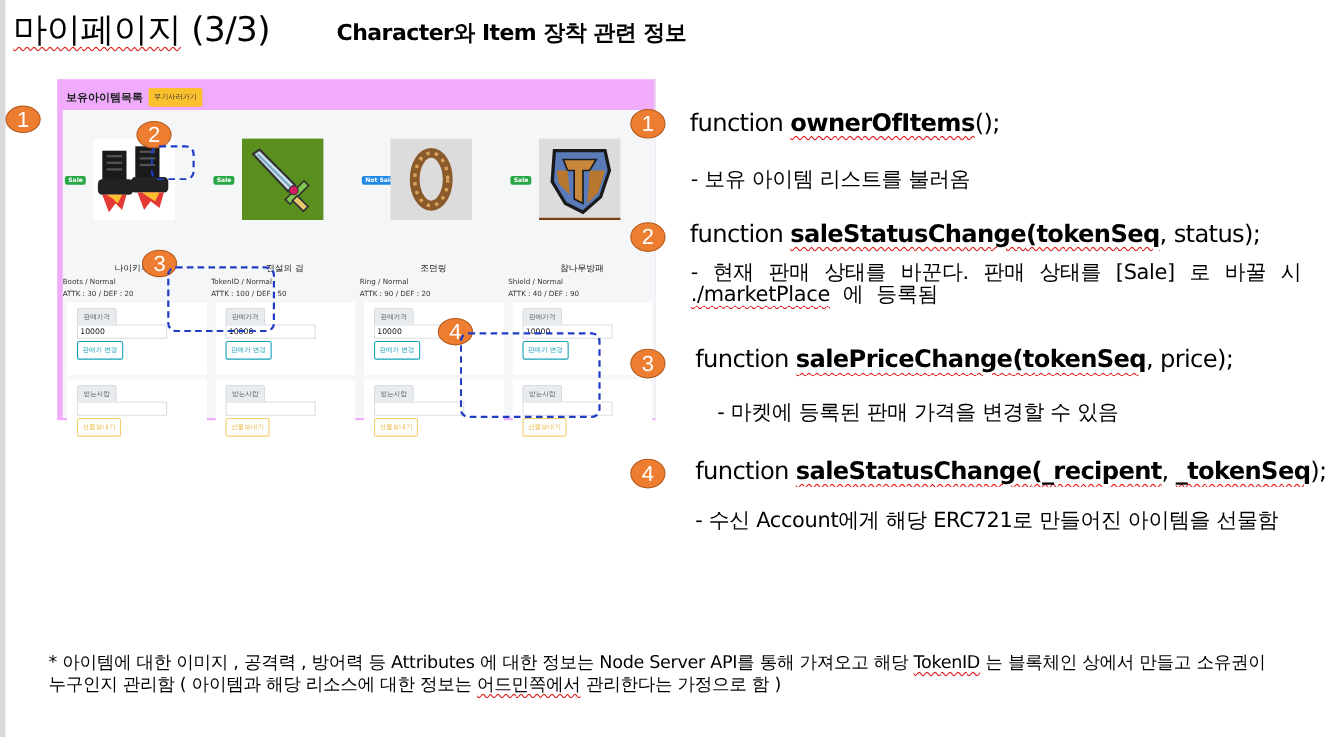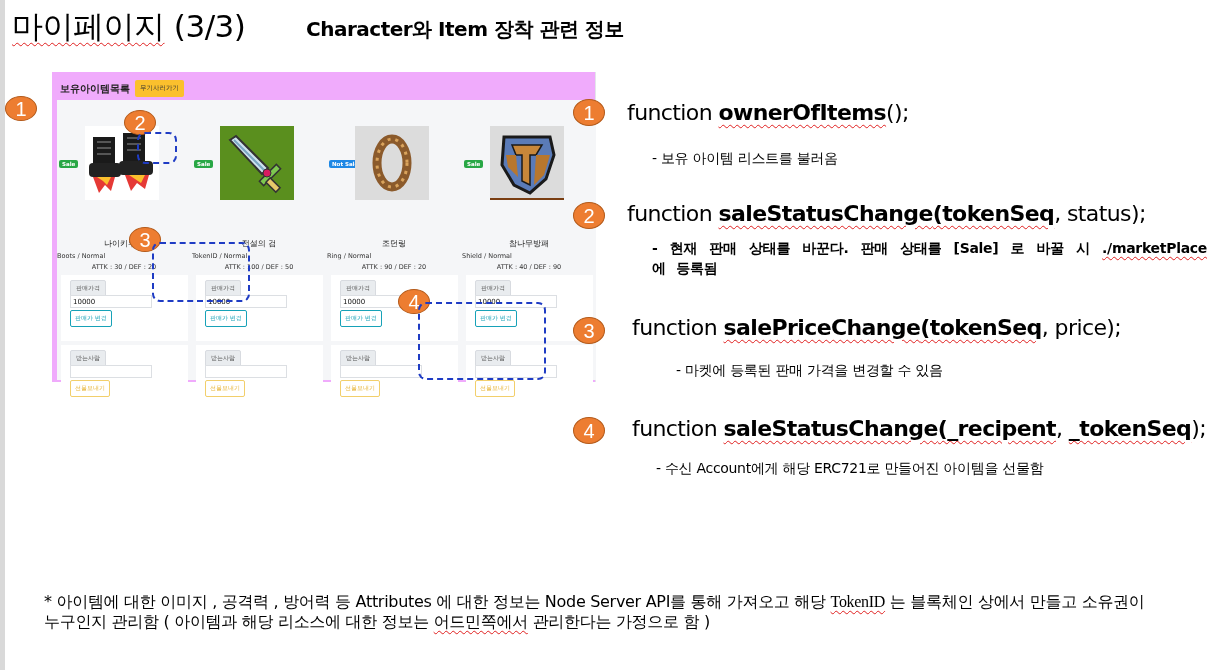--- a/index.html
+++ b/index.html
@@ -19,45 +19,45 @@
   .app-header .buy-btn { font-size: 6.5px; background: #fbc02d; color: #333; padding: 4px 5px; border-radius: 2px; border: none; }
   .app-body { position: absolute; left: 5px; top: 28px; width: 539px; height: 280px; background: #f5f6f8; }
 
   .item-col { position: absolute; top: 12px; width: 134px; height: 276px; }
   .item-img { position: absolute; top: 14px; left: 28px; width: 74px; height: 74px; display: flex; align-items: center; justify-content: center; overflow: hidden; }
   .badge { position: absolute; top: 48px; font-size: 5.5px; font-weight: bold; color: #fff; padding: 1px 3px; border-radius: 2px; }
   .badge.sale { background: #28a745; }
   .badge.notsale { background: #1e88e5; }
   .item-name { position: absolute; top: 126px; width: 100%; text-align: center; font-size: 8px; color: #222; }
   .item-type { position: absolute; top: 140px; width: 100%; font-size: 6.5px; color: #333; }
-  .item-stats { position: absolute; top: 151px; width: 100%; text-align: center; font-size: 6.5px; color: #333; }
+  .item-stats { position: absolute; top: 151px; width: 100%; font-size: 6.5px; color: #333; }
 
   .card { position: absolute; left: 4px; width: 127px; background: #ffffff; }
   .card.price { top: 163px; height: 66px; }
   .card.gift { top: 233px; height: 66px; }
   .card-label { position: absolute; left: 9px; top: 5px; font-size: 6px; color: #555; background: #e9ecef; border: 1px solid #d8dbe0; padding: 3px 5px; border-radius: 2px; }
   .card-input { position: absolute; left: 9px; top: 20px; width: 82px; height: 13px; border: 1px solid #dcdfe3; font-size: 7px; padding: 1px 2px; color: #111; background: #fff; font-family: "DejaVu Sans", sans-serif; }
   .card-btn { position: absolute; left: 9px; top: 35px; font-size: 6px; padding: 3px 4px; border-radius: 2px; background: #fff; }
   .card-btn.teal { color: #17a2b8; border: 1px solid #17a2b8; }
   .card-btn.yellow { color: #e8b63a; border: 1px solid #f2cf6b; }
 
   
   .marker { position: absolute; width: 32px; height: 25px; border-radius: 50%; background: #ed7d31; border: 1.5px solid #b35a1a; color: #fff; font-size: 20px; font-family: "Liberation Sans", sans-serif; text-align: center; line-height: 24px; }
   .dash-box { position: absolute; border: 2px dashed #1f3cc4; border-radius: 8px; }
 
   
   .fn-marker { position: absolute; width: 32px; height: 27px; border-radius: 50%; background: #ed7d31; border: 1.5px solid #b35a1a; color: #fff; font-size: 20px; font-family: "Liberation Sans", sans-serif; text-align: center; line-height: 26px; }
   .fn-title { position: absolute; font-size: 22px; white-space: nowrap; letter-spacing: -0.6px; color: #000; }
   .fn-title .sq { text-decoration: underline wavy #e02020; text-decoration-thickness: 1px; text-underline-offset: 4px; font-weight: bold; }
-  .fn-desc { position: absolute; font-size: 14px; color: #000; white-space: nowrap; letter-spacing: -0.3px; margin-left: 24px; }
-  .fn-desc.justify { white-space: normal; width: 555px; line-height: 20px; word-spacing: 6px; text-align: justify; font-weight: bold; }
+  .fn-desc { position: absolute; font-size: 19px; color: #000; white-space: nowrap; letter-spacing: -0.3px; }
+  .fn-desc.justify { white-space: normal; width: 555px; line-height: 20px; word-spacing: 6px; text-align: justify; }
   .fn-desc .sq { text-decoration: underline wavy #e02020; text-decoration-thickness: 1px; text-underline-offset: 3px; }
 
   .footnote { position: absolute; left: 44px; top: 592px; width: 1120px; font-size: 16px; line-height: 20px; color: #000; letter-spacing: -0.3px; }
-  .footnote .sq { text-decoration: underline wavy #e02020; text-decoration-thickness: 1px; text-underline-offset: 3px; font-family: Liberation Serif, serif; }
+  .footnote .sq { text-decoration: underline wavy #e02020; text-decoration-thickness: 1px; text-underline-offset: 3px; }
 </style>
 </head>
 <body>
 
 <div class="left-strip"></div>
 
 <div class="title-main"><span class="squiggle">마이페이지</span><span> (3/3)</span></div>
 <div class="title-sub">Character와 Item 장착 관련 정보</div>
 
 <div class="app-panel">

